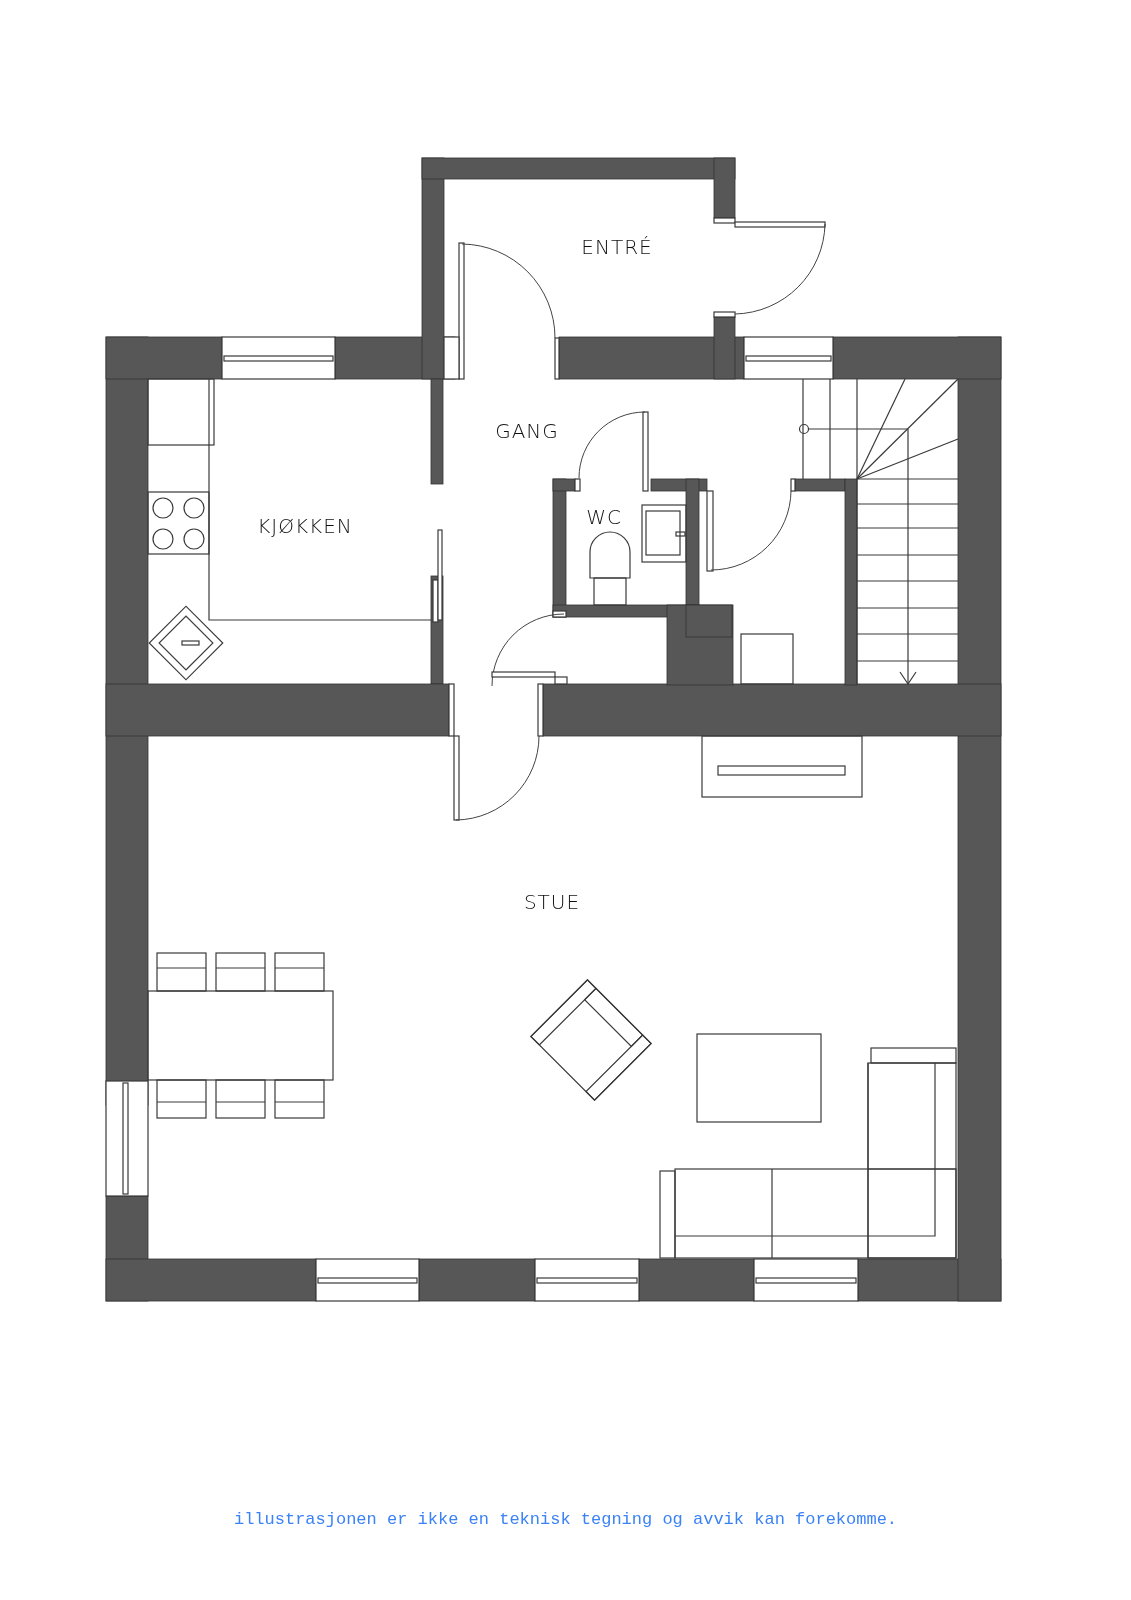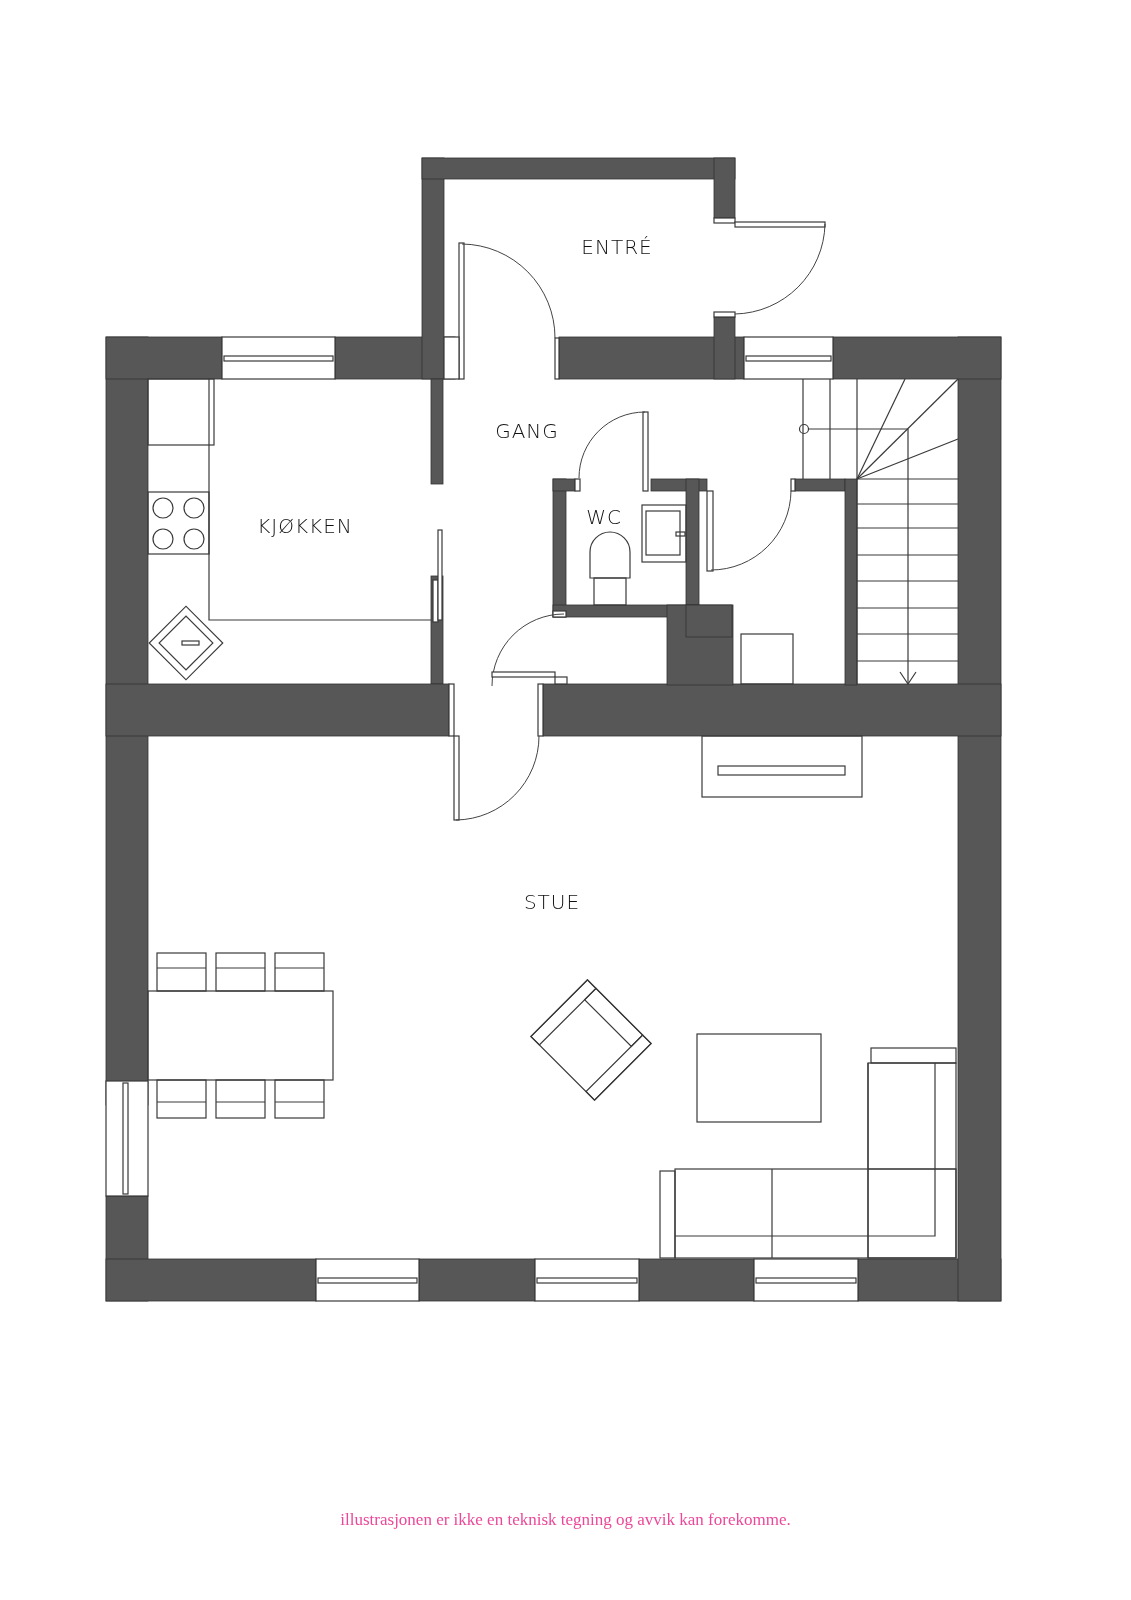--- a/index.html
+++ b/index.html
@@ -3,21 +3,21 @@
   <meta charset="utf-8">
   <style>
     html, body { margin: 0; padding: 0; background: #ffffff; }
     body { width: 1131px; height: 1600px; position: relative; overflow: hidden; font-family: "DejaVu Sans", sans-serif; }
     #plan { position: absolute; left: 0; top: 0; width: 1131px; height: 1600px; }
     .wall { fill: #575757; stroke: #333; stroke-width: 0.8; }
     .ln { fill: none; stroke: #3a3a3a; stroke-width: 1.2; }
     .lnf { fill: #ffffff; stroke: #3a3a3a; stroke-width: 1.2; }
     .thin { fill: none; stroke: #444; stroke-width: 1; }
     .room-label { font-family: "DejaVu Sans", sans-serif; font-size: 20px; fill: #111; letter-spacing: 1px; font-weight: 300; }
-    .footer { position: absolute; left: 0; width: 1131px; top: 1510px; text-align: center; font-family: Liberation Serif, serif; font-size: 17px; color: #ec4899; }
+    .footer { position: absolute; left: 0; width: 1131px; top: 1510px; text-align: center; font-family: Liberation Mono, monospace; font-size: 17px; color: #3b82f6; }
   </style>
 </head>
 <body>
 
 <svg id="plan" viewBox="0 0 1131 1600" xmlns="http://www.w3.org/2000/svg">
 
   <g>
 
     <rect class="wall" x="106" y="337" width="42" height="768"></rect>
     <rect class="wall" x="106" y="1196" width="42" height="105"></rect>

